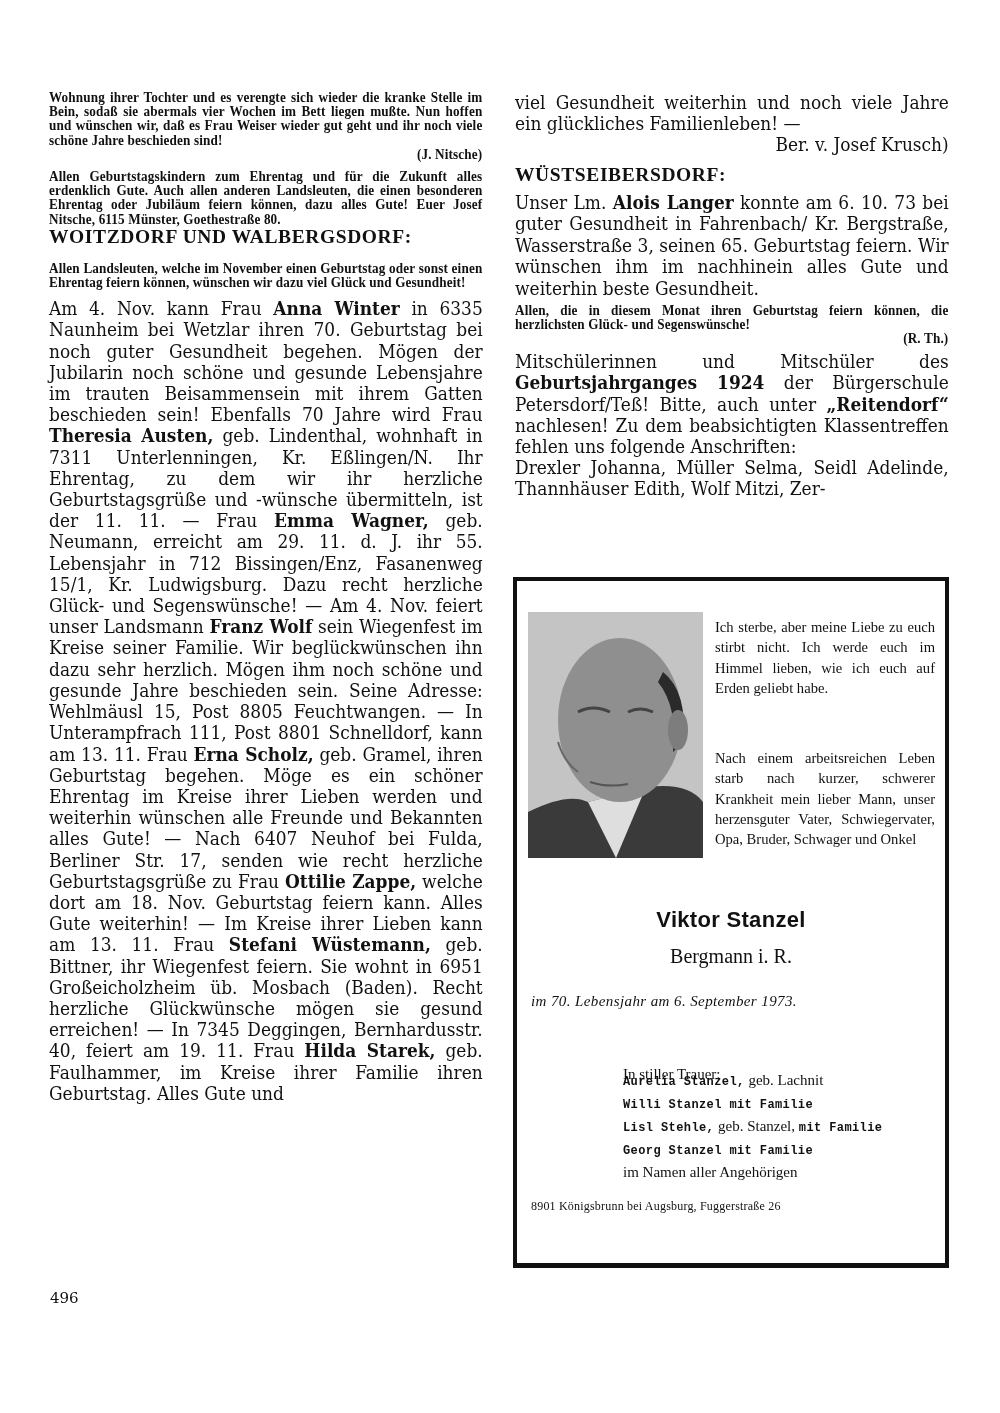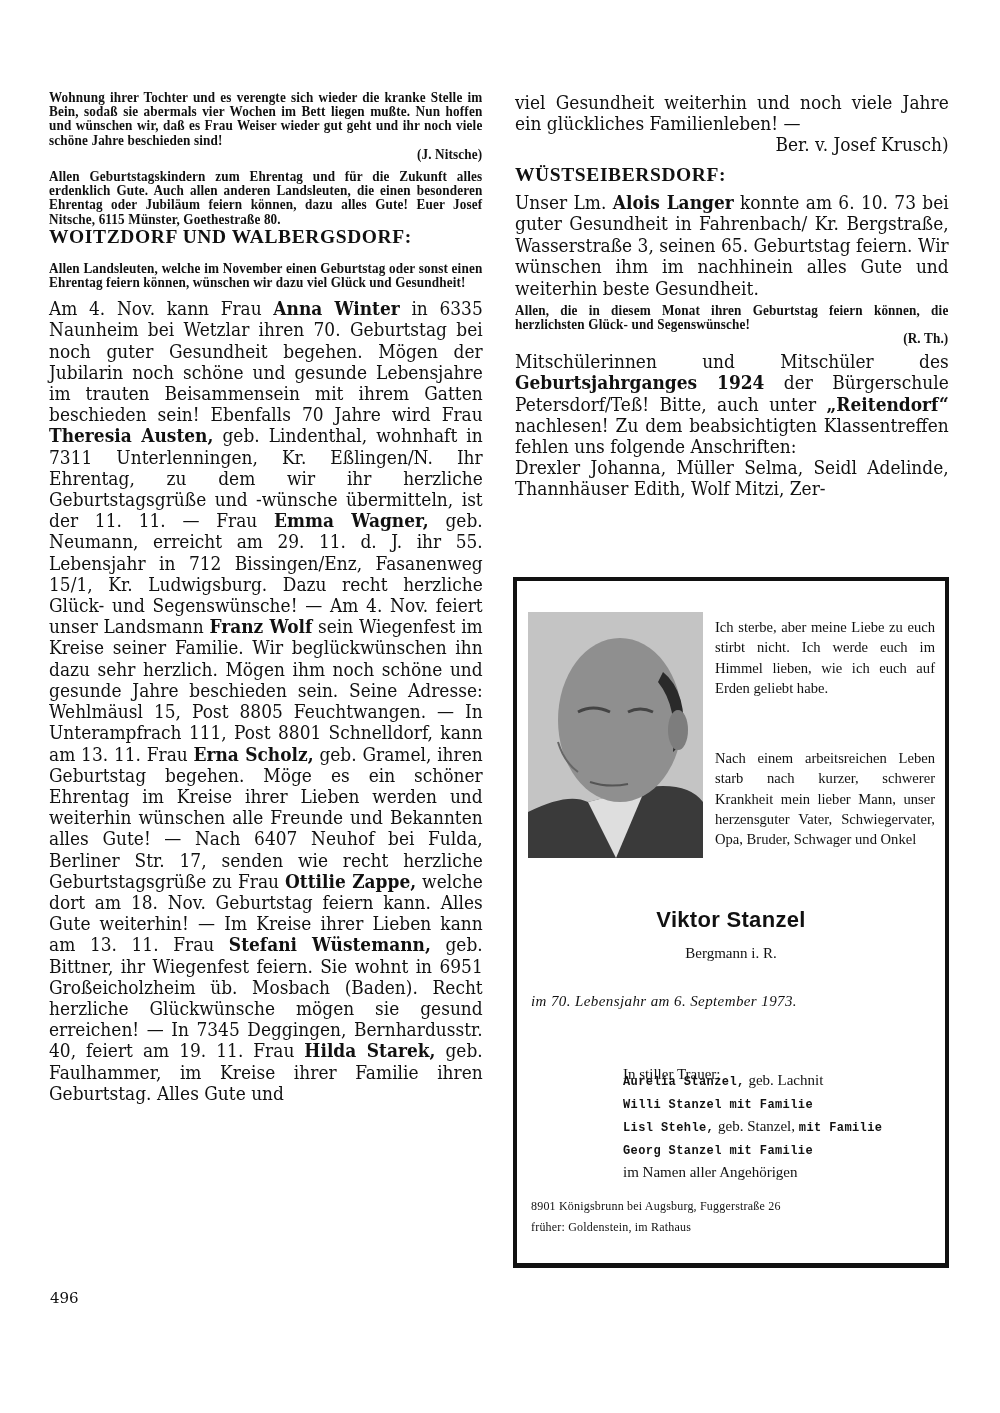--- a/index.html
+++ b/index.html
@@ -39,21 +39,21 @@
       font-family: "Liberation Serif", serif; font-size: 14.6px; line-height: 20.3px;
       position: absolute; margin: 0;
     }
     .quote { left: 198px; top: 36px; width: 220px; text-align: justify; }
     .nach { left: 198px; top: 167px; width: 220px; text-align: justify; }
     .obit-name {
       position: absolute; left: 0; right: 0; top: 326px; text-align: center;
       font-family: "Liberation Sans", sans-serif; font-weight: bold; font-size: 22px; letter-spacing: 0.3px;
     }
     .obit-occ { position: absolute; left: 0; right: 0; top: 364px; text-align: center;
-      font-family: "Liberation Serif", serif; font-size: 15px; }
+      font-family: "Liberation Serif", serif; font-size: 20px; }
     .obit-date { position: absolute; left: 14px; top: 412px;
       font-family: "Liberation Serif", serif; font-size: 15px; letter-spacing: 0.4px; font-style: italic; }
     .trauer { position: absolute; left: 106px; top: 459px;
       font-family: "Liberation Serif", serif; font-size: 15px; line-height: 21px; margin-top: 24px; }
     .mourners { position: absolute; left: 106px; top: 489px; font-size: 15px; line-height: 21px; }
     .mourners div { white-space: nowrap; }
     .sb { font-family: Liberation Mono, monospace; font-weight: bold; font-size: 12px; letter-spacing: 0.4px; }
     .sr { font-family: "Liberation Serif", serif; font-size: 15px; }
     .addr { position: absolute; left: 14px; top: 615px; font-family: "Liberation Serif", serif;
       font-size: 12px; line-height: 21px; letter-spacing: 0.2px; }
@@ -112,17 +112,16 @@
   <div class="trauer">In stiller Trauer:</div>
   <div class="mourners">
       <div><b class="sb">Aurelia Stanzel,</b><span class="sr"> geb. Lachnit</span></div>
       <div><b class="sb">Willi Stanzel mit Familie</b></div>
       <div><b class="sb">Lisl Stehle,</b><span class="sr"> geb. Stanzel, </span><b class="sb">mit Familie</b></div>
       <div><b class="sb">Georg Stanzel mit Familie</b></div>
       <div><span class="sr">im Namen aller Angehörigen</span></div>
     </div>
   <div class="addr">
     <div>8901 Königsbrunn bei Augsburg, Fuggerstraße 26</div>
-    <div>früher: Goldenstein, im Rathaus</div>
   </div>
 </div>
 
 <div class="page-num">496</div>
 
 </body></html>

